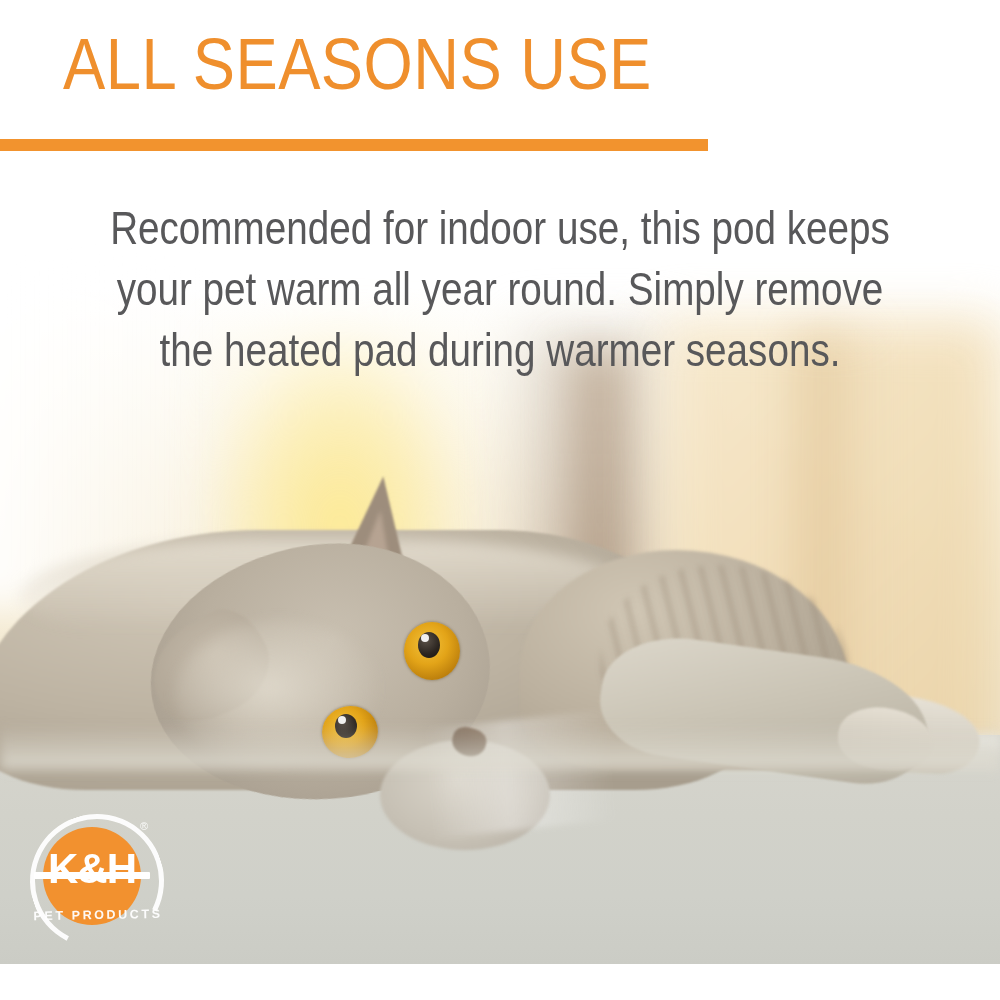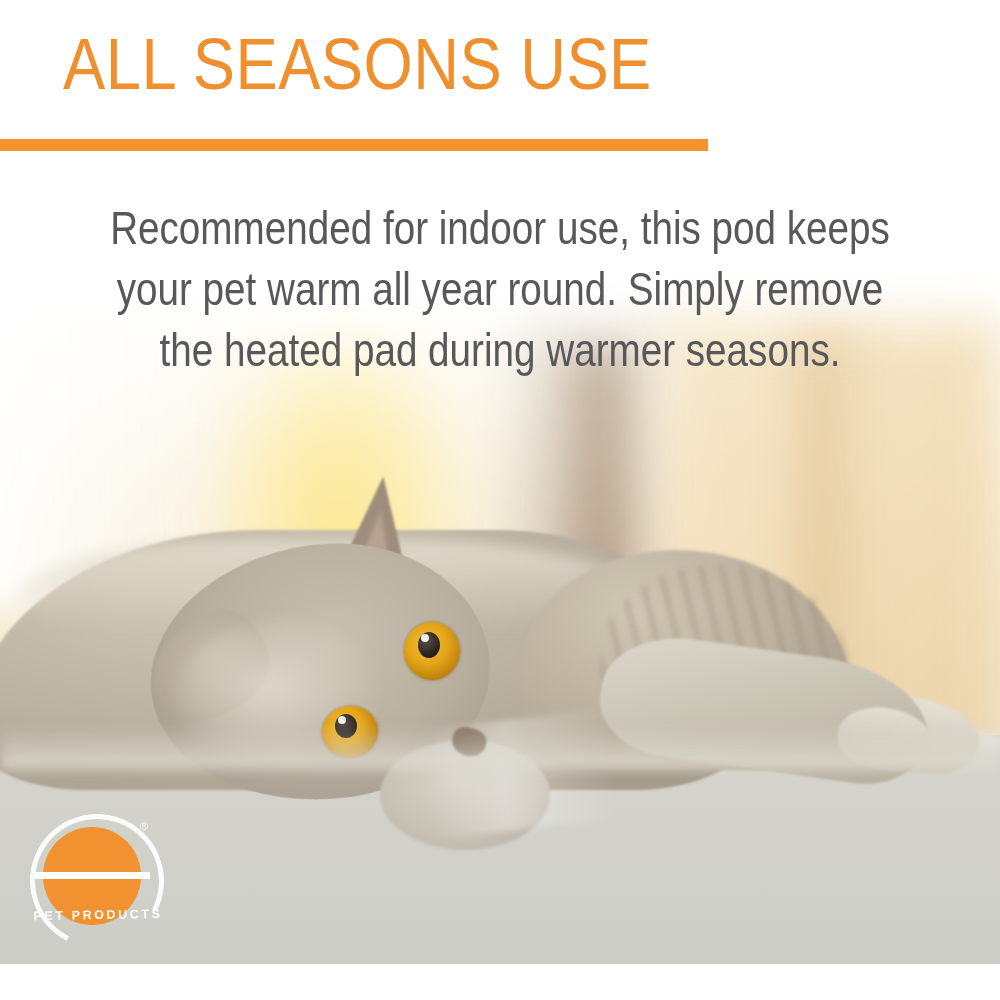--- a/index.html
+++ b/index.html
@@ -458,18 +458,19 @@
   <div class="body-copy">
     <span class="ln">Recommended for indoor use, this pod keeps</span>
     <span class="ln">your pet warm all year round. Simply remove</span>
     <span class="ln">the heated pad during warmer seasons.</span>
   </div>
 
   <div class="logo">
     <div class="logo-ring"></div>
     <div class="logo-disc"></div>
     <div class="logo-bar"></div>
+    <div class="logo-kh">K&amp;H</div>
     <div class="logo-reg">®</div>
     <div class="logo-tagline">PET PRODUCTS</div>
   </div>
 
   <div class="bottom-white"></div>
 </div>
 
 </body></html>

